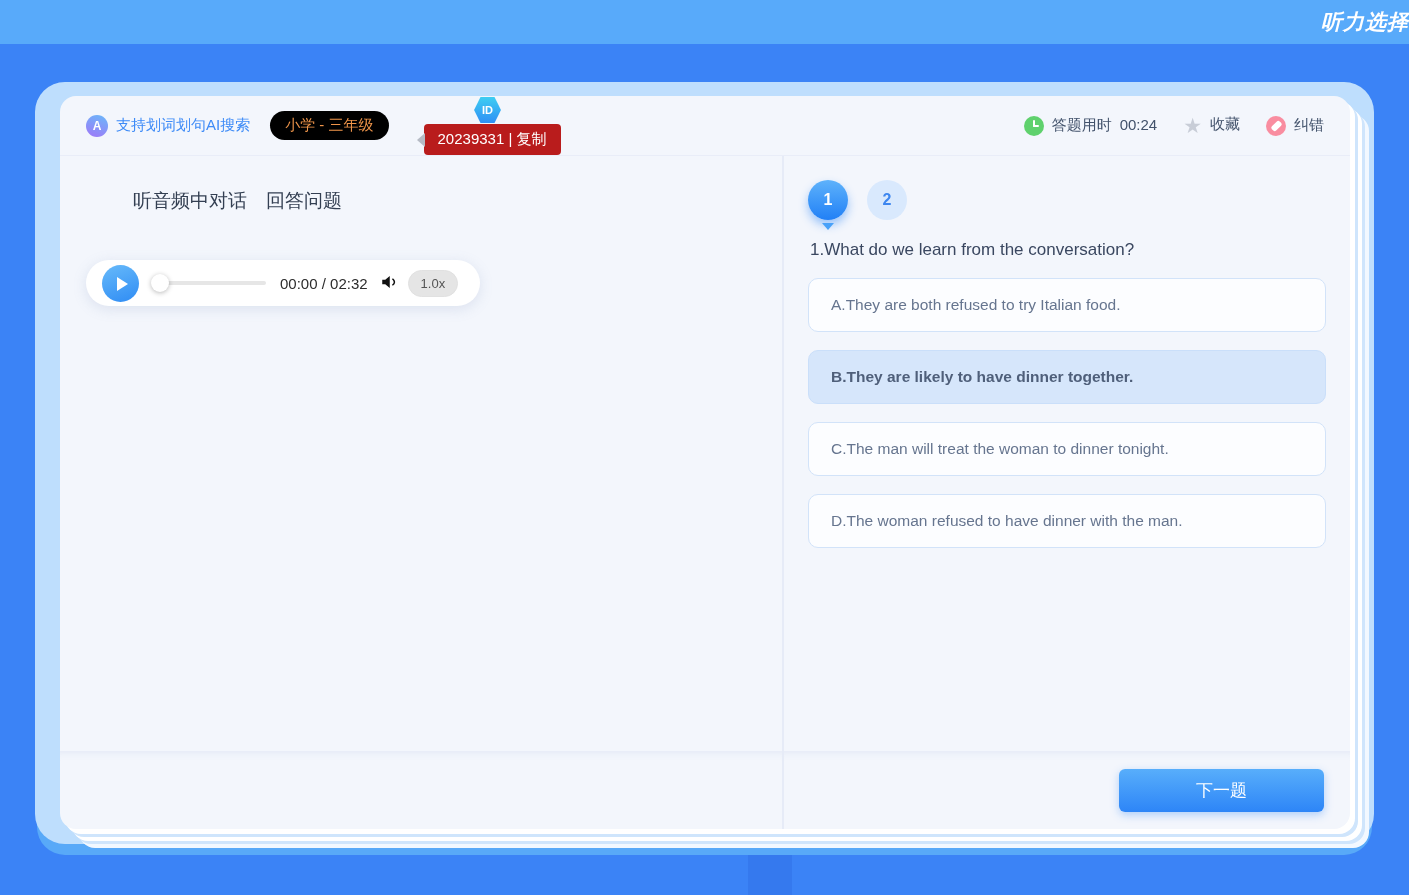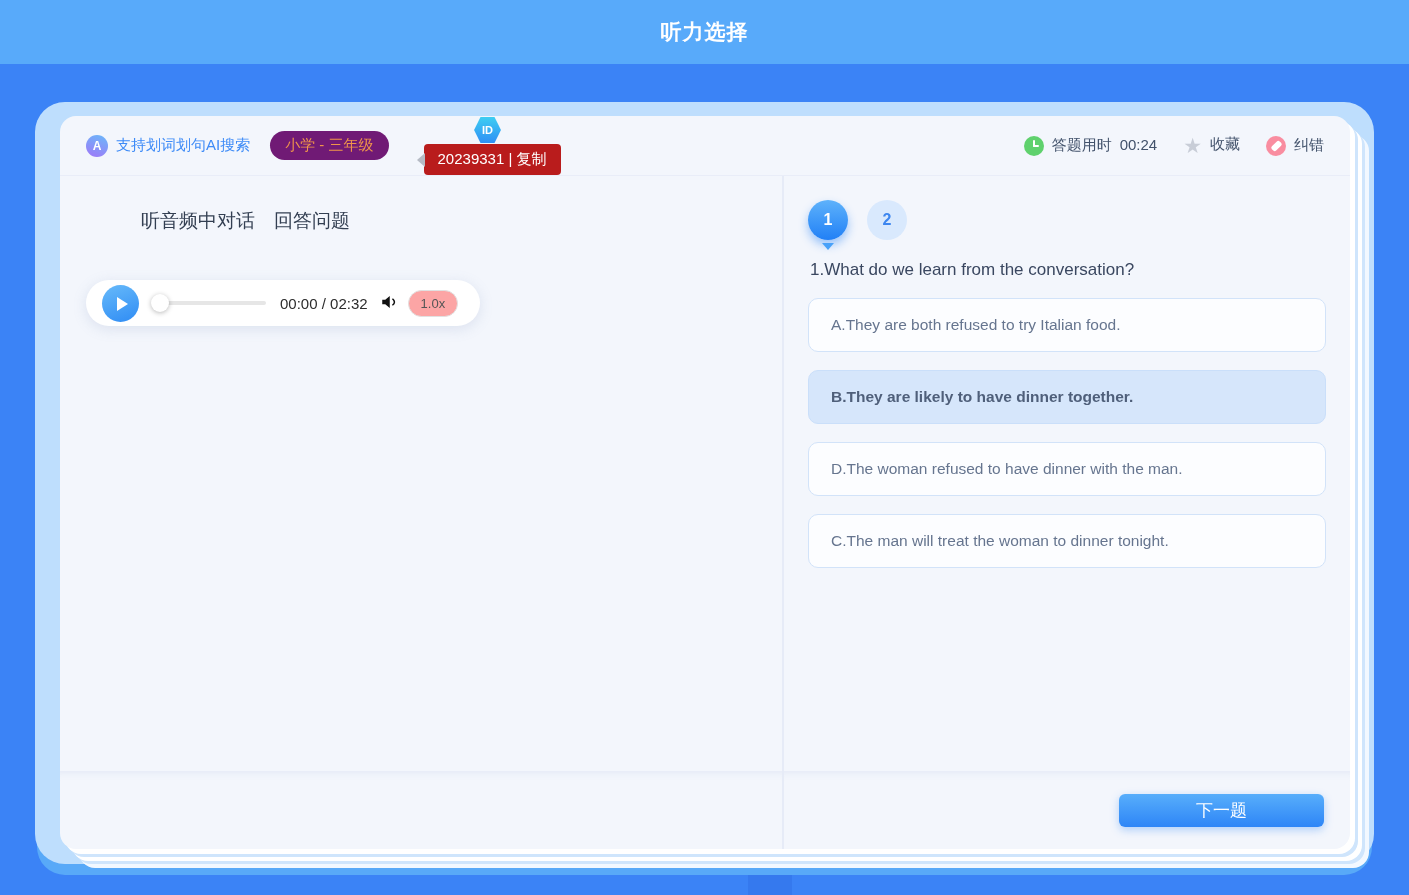--- a/index.html
+++ b/index.html
@@ -5,25 +5,26 @@
   * { margin: 0; padding: 0; box-sizing: border-box; }
   html, body { width: 1409px; height: 895px; overflow: hidden; }
   body {
     font-family: "Liberation Sans", "DejaVu Sans", sans-serif;
     background: #3b83f6;
     position: relative;
   }
 
   
   .app-header {
-    height: 64px;
+    height: 44px;
     background: #58aafa;
     display: flex;
     align-items: center;
-    justify-content: center;
+    justify-content: flex-end;
+    font-style: italic;
   }
   .app-title {
     color: #ffffff;
     font-size: 21px;
     font-weight: 600;
     letter-spacing: 1px;
   }
 
   
   .stage { position: relative; padding-top: 38px; height: 835px; }
@@ -82,21 +83,21 @@
   .ai-icon {
     width: 22px; height: 22px; border-radius: 50%;
     background: linear-gradient(200deg, #6fb2f9 10%, #9b7df8 90%);
     color: #fff; font-size: 12px; font-weight: 700;
     display: flex; align-items: center; justify-content: center;
   }
   .ai-label { color: #3e8bf7; font-size: 15px; }
 
   .grade-pill {
     margin-left: 20px;
-    background: #701a75;
+    background: #000000;
     color: #ef954a;
     font-size: 15px;
     padding: 5px 15px;
     border-radius: 16px;
   }
 
   .id-group { display: flex; align-items: center; margin-left: 26px; flex-direction: column; }
   .id-hex {
     width: 28px; height: 28px;
     clip-path: polygon(25% 4%, 75% 4%, 98% 50%, 75% 96%, 25% 96%, 2% 50%);
@@ -159,21 +160,21 @@
   .panel-main { flex: 1; padding: 26px; overflow: hidden; }
   .panel-footer {
     flex: 0 0 78px;
     border-top: 1px solid #e9edf8;
     box-shadow: inset 0 8px 8px -8px rgba(90,120,190,0.12);
     display: flex; align-items: center; justify-content: flex-end;
     padding: 0 26px;
   }
 
   
-  .prompt { font-size: 19px; color: #333f52; margin: 6px 0 0 8px; padding-left: 47px; }
+  .prompt { font-size: 19px; color: #333f52; margin: 6px 0 0 0; padding-left: 47px; }
 
   .player {
     margin-top: 46px;
     width: 394px; height: 46px;
     background: #ffffff;
     border-radius: 29px;
     box-shadow: 0 3px 14px rgba(110,135,180,0.18);
     display: flex; align-items: center;
     padding: 0 16px;
   }
@@ -198,21 +199,21 @@
     background: #ffffff;
     box-shadow: 0 1px 5px rgba(0,0,0,0.28);
     cursor: pointer;
   }
   .time { font-size: 15px; color: #2d2d2d; margin-left: 14px; white-space: nowrap; }
   .vol-btn { margin-left: 12px; background: none; border: none; cursor: pointer; display: flex; }
   .vol-btn svg { width: 18px; height: 18px; }
   .speed-pill {
     margin-left: 10px;
     border: 1px solid #e1e1e1;
-    background: #fca5a5;
+    background: #e5e5e5;
     border-radius: 14px;
     color: #555;
     font-size: 13px;
     padding: 5px 12px;
     cursor: pointer;
   }
 
   
   .panel-right .panel-main { padding: 20px 24px; }
   .nav-row { display: flex; gap: 19px; margin: 4px 0 20px 0; }
@@ -250,21 +251,21 @@
     cursor: pointer;
   }
   .option.selected {
     background: #d6e6fb;
     border-color: #cadffa;
     color: #4f5f7a;
     font-weight: 700;
   }
 
   .next-btn {
-    width: 205px; height: 33px;
+    width: 205px; height: 43px;
     border: none; border-radius: 6px;
     background: linear-gradient(180deg, #58aefb, #2d85f7);
     box-shadow: 0 3px 8px rgba(45,133,247,0.35);
     color: #ffffff; font-size: 17px;
     cursor: pointer;
     font-family: inherit;
   }
 </style>
 </head>
 <body>
@@ -339,22 +340,22 @@
             <div class="nav-row">
               <div class="nav-dot active">1</div>
               <div class="nav-dot inactive">2</div>
             </div>
 
             <div class="question">1.What do we learn from the conversation?</div>
 
             <div class="options">
               <div class="option">A.They are both refused to try Italian food.</div>
               <div class="option selected">B.They are likely to have dinner together.</div>
+              <div class="option">C.The man will treat the woman to dinner tonight.</div>
               <div class="option">D.The woman refused to have dinner with the man.</div>
-              <div class="option">C.The man will treat the woman to dinner tonight.</div>
             </div>
           </div>
           <div class="panel-footer">
             <button class="next-btn">下一题</button>
           </div>
         </div>
 
       </div>
     </div>
   </div>

